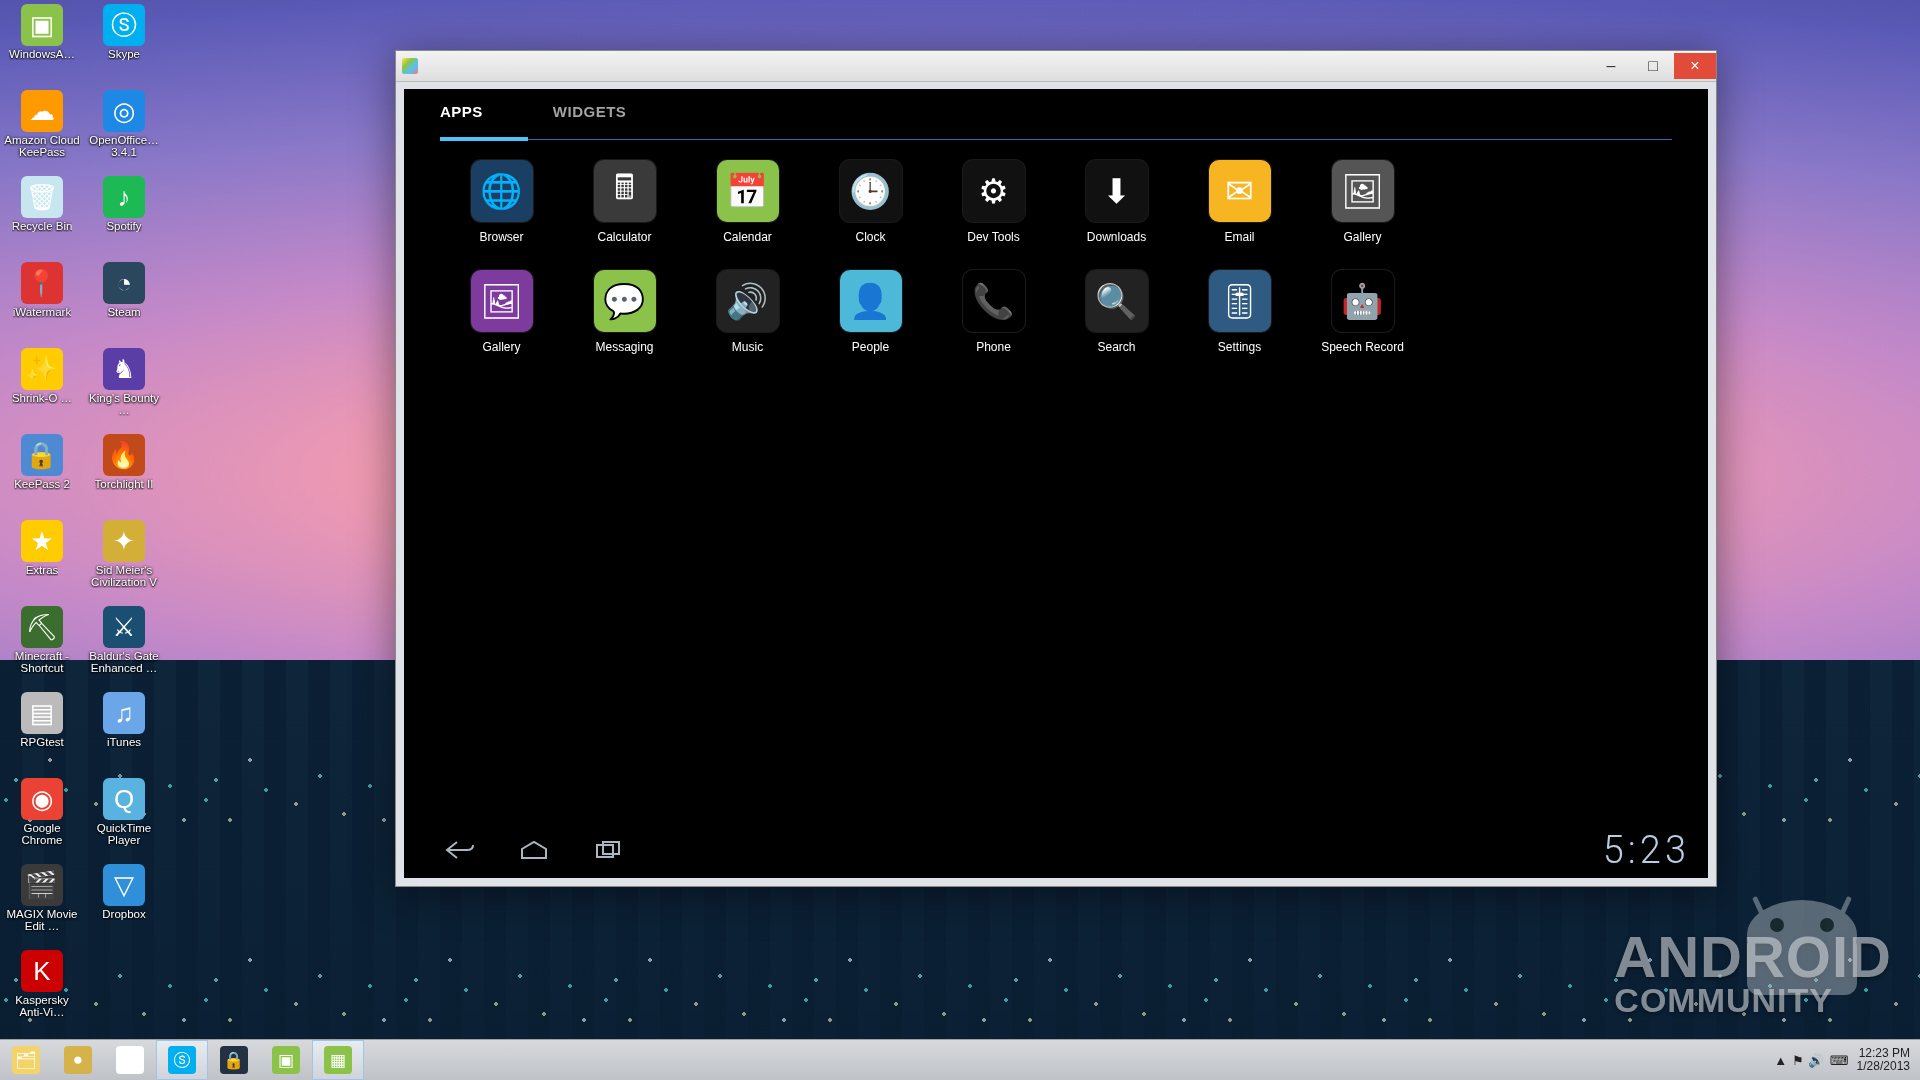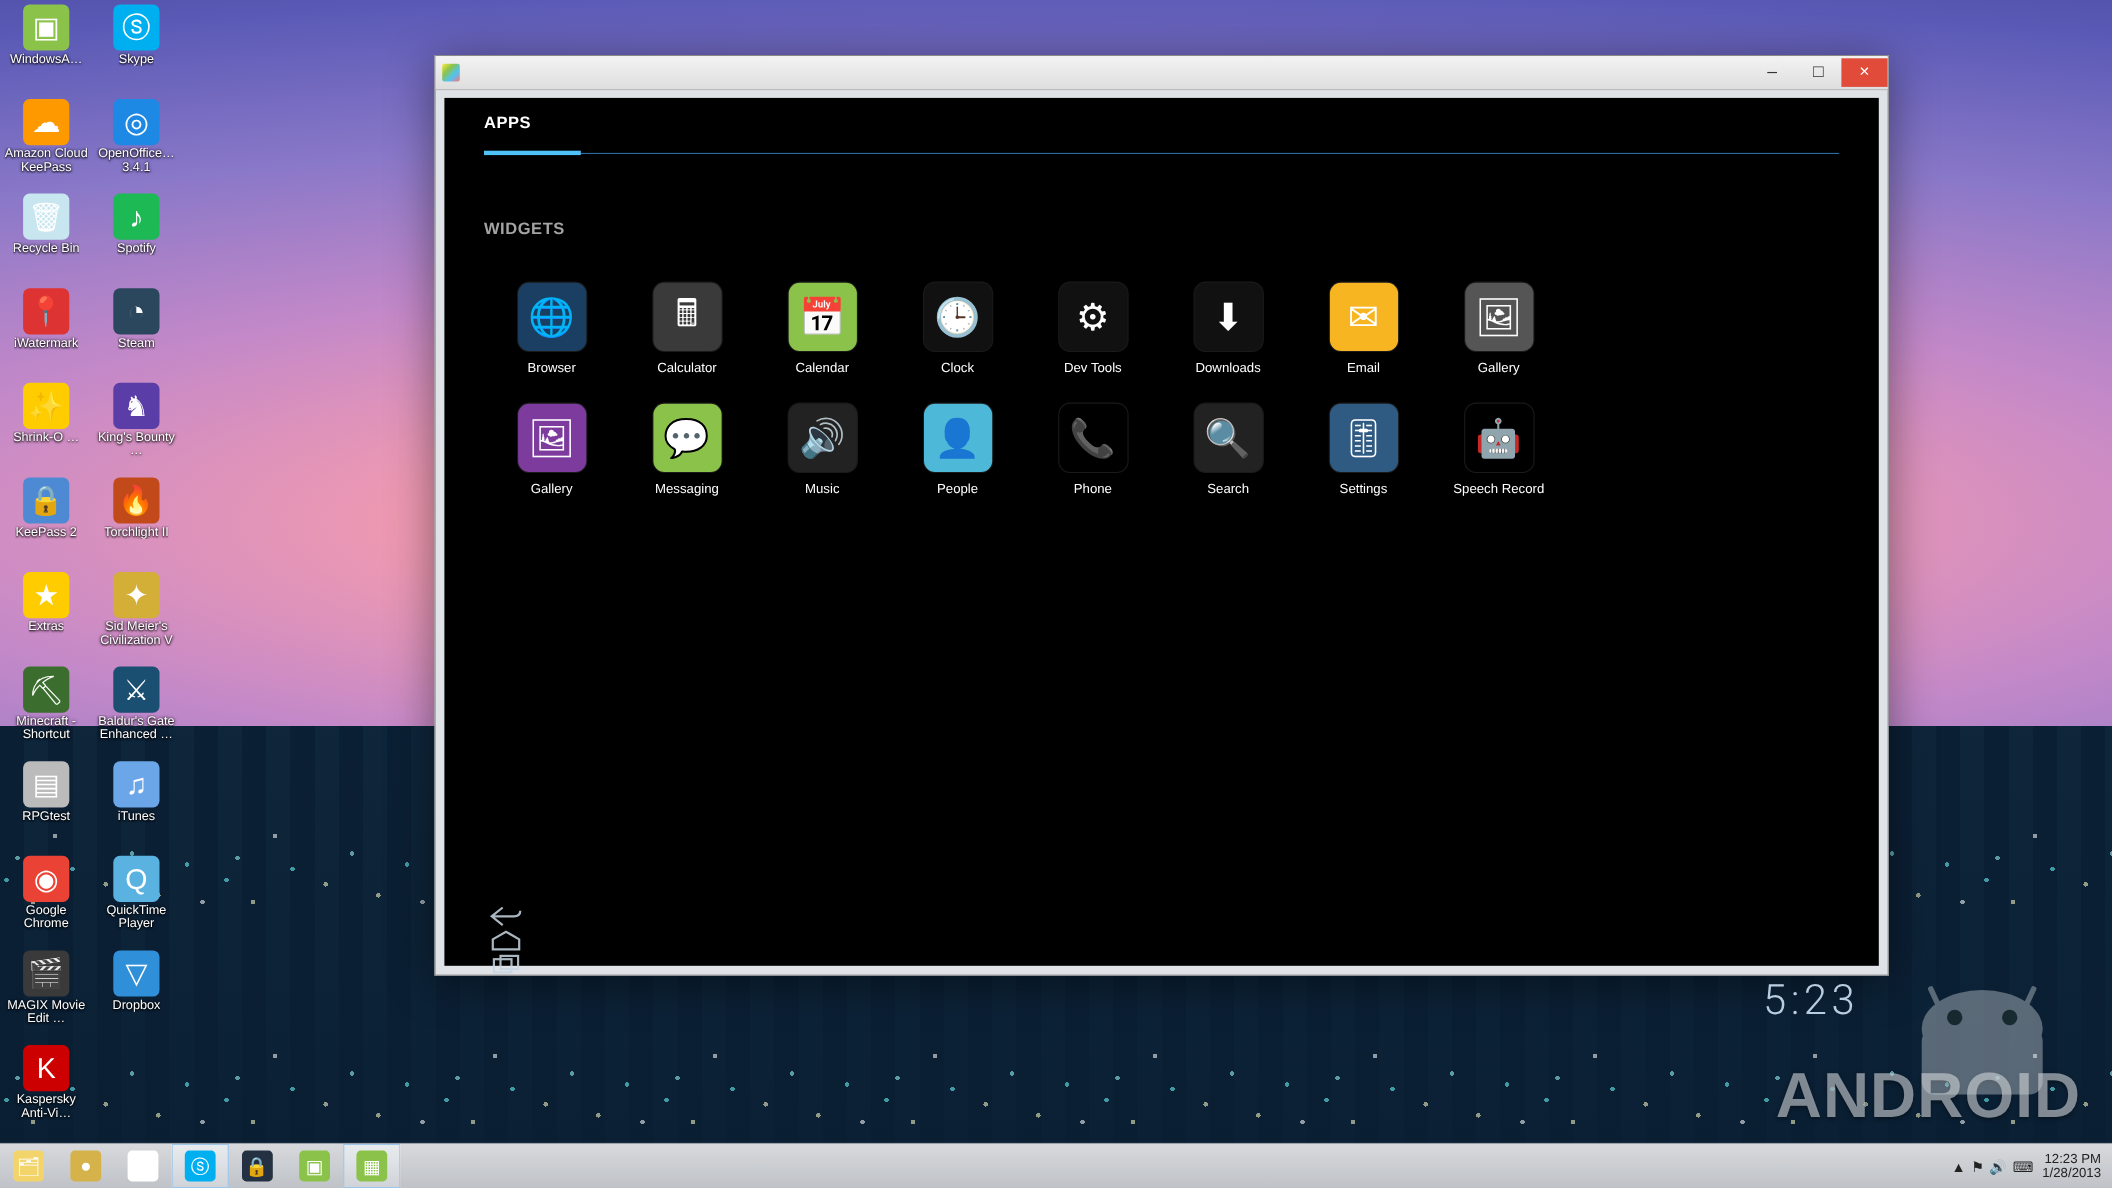--- a/index.html
+++ b/index.html
@@ -33,32 +33,32 @@
 
 .win{position:absolute;left:395px;top:50px;width:1320px;height:835px;background:#dfe3e8;border:1px solid #888;box-shadow:0 6px 40px rgba(0,0,0,.45);}
 .titlebar{height:30px;background:linear-gradient(#f3f3f3,#dedede);display:flex;align-items:center;border-bottom:1px solid #b8b8b8;position:relative;}
 .titlebar .appicon{width:16px;height:16px;margin:0 8px 0 6px;background:linear-gradient(135deg,#ffea3b,#8bc34a,#4fc3f7,#ff7575);border-radius:2px;}
 .titlebar .title{position:absolute;left:0;right:0;text-align:center;font-size:13.5px;color:#222;pointer-events:none;}
 .winbtns{margin-left:auto;display:flex;}
 .winbtn{width:42px;height:26px;margin-top:-1px;display:flex;align-items:center;justify-content:center;color:#333;cursor:pointer;}
 .winbtn.close{background:#e04b3a;color:#fff;}
 .android{position:absolute;left:8px;right:8px;top:38px;bottom:8px;background:#000;color:#fff;}
 
-.tabs{display:flex;gap:70px;padding:14px 0 0 36px;flex-direction:column;}
+.tabs{display:flex;gap:70px;padding:14px 0 0 36px;}
 .tab{font-size:15px;font-weight:700;letter-spacing:.5px;color:#a3a3a3;cursor:pointer;position:relative;padding-bottom:10px;}
 .tab.active{color:#fff;}
 .tabline{position:absolute;left:36px;right:36px;top:50px;height:1px;background:#2d6aa3;}
 .tabind{position:absolute;left:36px;top:48px;width:88px;height:4px;background:#4fc3f7;}
 
 .apps{display:grid;grid-template-columns:repeat(8,123px);gap:26px 0;justify-content:start;padding:30px 0 0 36px;}
 .app{display:flex;flex-direction:column;align-items:center;width:123px;cursor:pointer;}
 .app .box{width:62px;height:62px;display:flex;align-items:center;justify-content:center;}
 .app .albl{font-size:12px;color:#fff;margin-top:8px;white-space:nowrap;max-width:118px;overflow:hidden;}
 
-.navbar{position:absolute;left:16px;right:0;bottom:0;height:56px;display:flex;align-items:flex-start;padding:0 18px;color:#c8d6e2;flex-direction:column;}
+.navbar{position:absolute;left:16px;right:0;bottom:0;height:56px;display:flex;align-items:center;padding:0 18px;color:#c8d6e2;}
 .navbar .nav{width:44px;height:36px;display:flex;align-items:center;justify-content:center;cursor:pointer;opacity:.85;margin-right:30px;}
 .navbar .clock{margin-left:auto;font-family:"Segoe UI Light","Roboto Light",sans-serif;font-size:38px;letter-spacing:4px;color:#b9cde0;}
 
 .watermark{position:absolute;right:28px;bottom:60px;color:rgba(230,235,240,.55);font-weight:900;text-align:left;pointer-events:none;text-shadow:0 2px 4px rgba(0,0,0,.4);}
 .watermark .l1{font-size:58px;letter-spacing:1px;line-height:.85;}
 .watermark .l2{font-size:34px;letter-spacing:1px;}
 
 .taskbar{position:absolute;left:0;bottom:0;width:100%;height:40px;background:linear-gradient(#d7d9dc,#bfc2c7);display:flex;align-items:center;border-top:1px solid #9aa0a8;}
 .tbtn{width:52px;height:40px;display:flex;align-items:center;justify-content:center;cursor:pointer;}
 .tbtn.active4{background:linear-gradient(#e9ecef,#cfd3d9);box-shadow:inset 0 0 0 1px #9cc6ea;}
@@ -279,20 +279,21 @@
  <div class="watermark">
   <svg width="300" height="140" viewBox="0 0 300 140" style="position:absolute;right:0;bottom:0;opacity:.4" fill="#cfd5da">
         <ellipse cx="210" cy="55" rx="55" ry="35"></ellipse>
         <rect x="155" y="55" width="110" height="60" rx="12"></rect>
         <circle cx="185" cy="45" r="7" fill="#2a3a2a"></circle>
         <circle cx="235" cy="45" r="7" fill="#2a3a2a"></circle>
         <rect x="160" y="18" width="5" height="22" rx="2" transform="rotate(-25 160 18)"></rect>
         <rect x="255" y="18" width="5" height="22" rx="2" transform="rotate(25 260 18)"></rect>
       </svg>
   <div class="l1">ANDROID</div>
+  <div class="l2">COMMUNITY</div>
  </div>
 
  <div class="taskbar">
   <div id="tbtns" style="display:flex">
         <div class="tbtn">
           <span style="display:inline-flex;width:28px;height:28px;align-items:center;justify-content:center;background:#f3d46b;border-radius:4px;font-size:17px;color:#fff">🗂</span>
         </div>
         <div class="tbtn">
           <span style="display:inline-flex;width:28px;height:28px;align-items:center;justify-content:center;background:#d6b34a;border-radius:4px;font-size:17px;color:#fff">●</span>
         </div>

